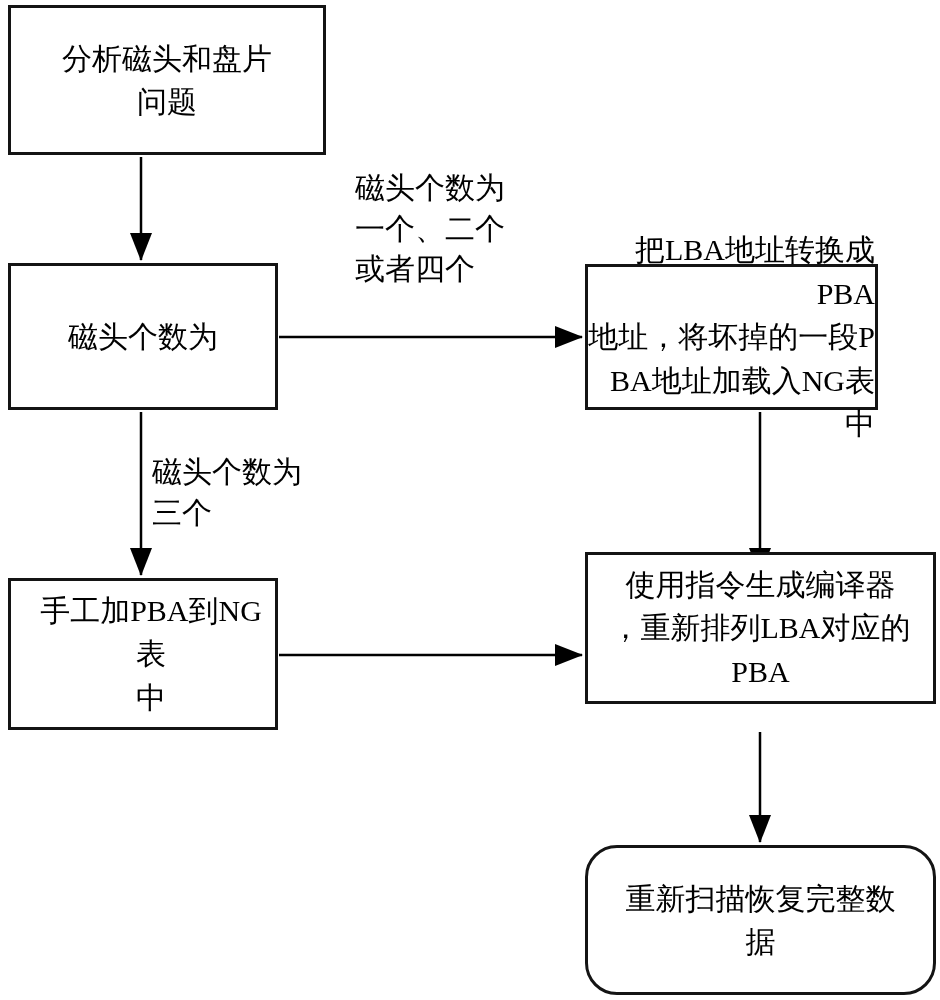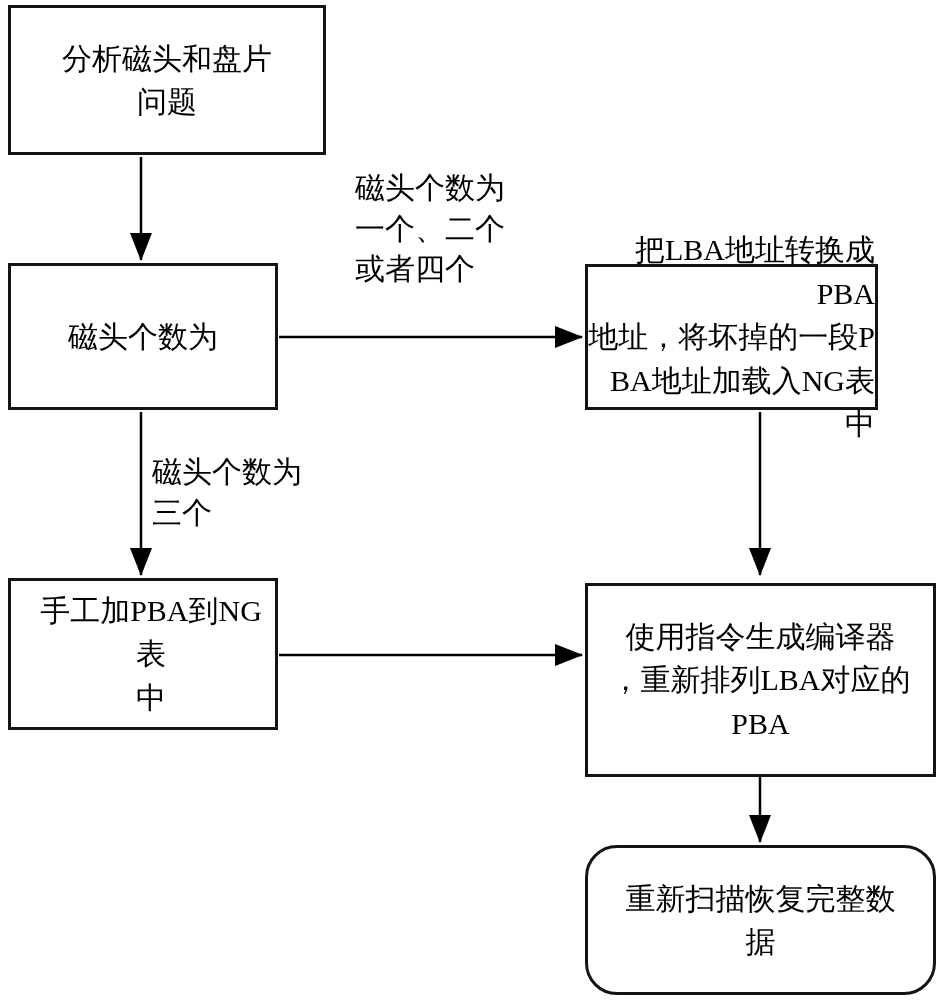--- a/index.html
+++ b/index.html
@@ -30,21 +30,21 @@
     text-align: left;
     font-size: 30px;
     line-height: 1.35;
     white-space: pre-line;
   }
   
   #node-analyze   { left: 8px;   top: 5px;   width: 318px; height: 150px; }
   #node-count     { left: 8px;   top: 263px; width: 270px; height: 147px; }
   #node-lba       { left: 585px; top: 264px; width: 293px; height: 146px; text-align: right; }
   #node-manual    { left: 8px;   top: 578px; width: 270px; height: 152px; padding-left: 16px; }
-  #node-compiler  { left: 585px; top: 583px; width: 351px; height: 194px; }
+  #node-compiler  { left: 585px; top: 552px; width: 351px; height: 152px; }
   #node-rescan    { left: 585px; top: 845px; width: 351px; height: 150px; border-radius: 32px; }
   #label-heads124 { left: 355px; top: 168px; width: 222px; }
   #label-heads3   { left: 152px; top: 452px; width: 195px; }
   #arrows { position: absolute; left: 0; top: 0; width: 940px; height: 1000px; }
 </style>
 </head>
 <body>
 
 <div id="canvas">
 

